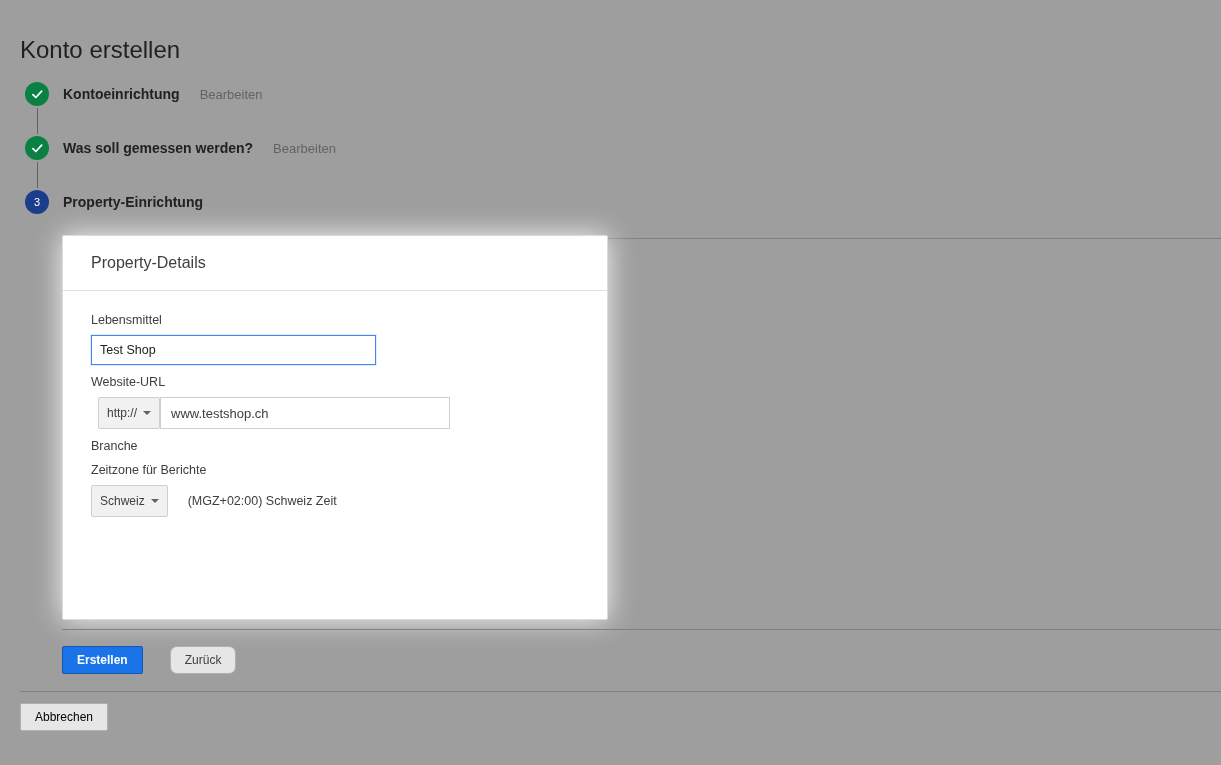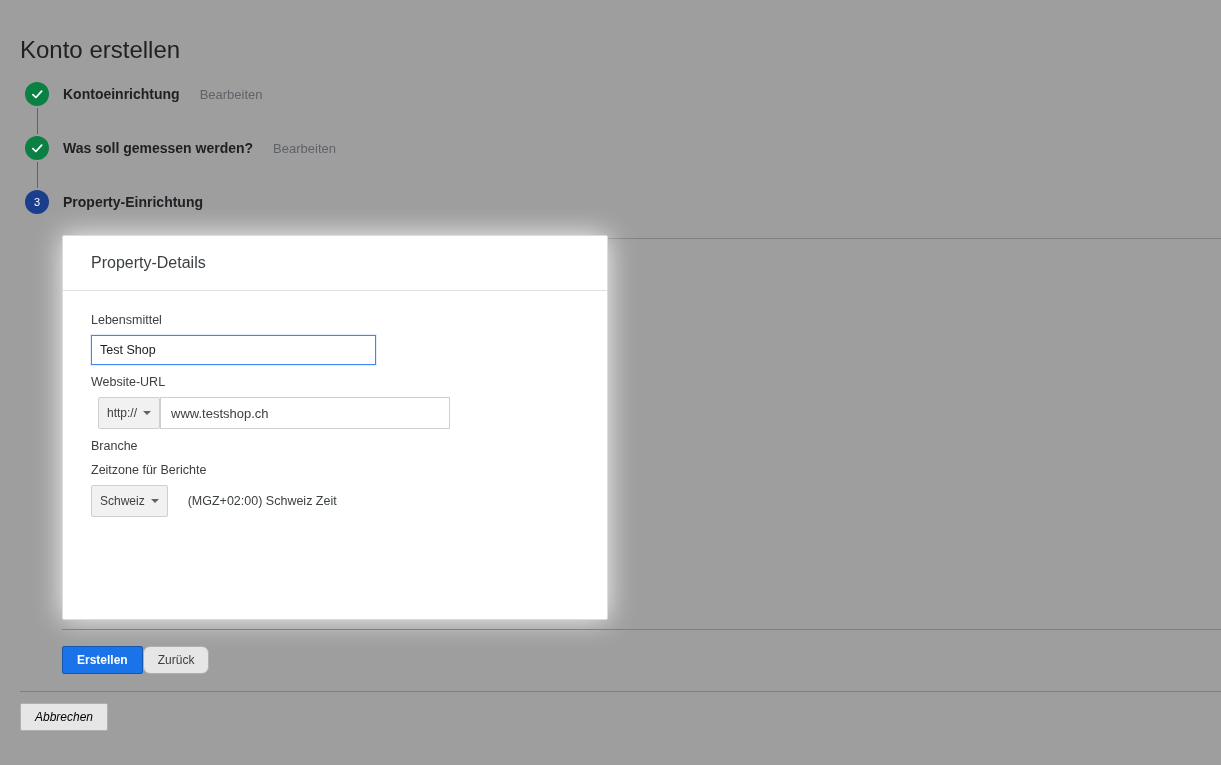--- a/index.html
+++ b/index.html
@@ -168,21 +168,21 @@
   }
   .hr-top { top: 238px; }
   .hr-under-card { top: 629px; }
   .hr-footer { top: 691px; left: 20px; }
 
   .buttons {
     position: absolute;
     left: 62px;
     top: 646px;
     display: flex;
-    gap: 0;
+    gap: 27px;
   }
   .btn {
     height: 28px;
     padding: 0 14px;
     font-size: 12px;
     border-radius: 2px;
     cursor: pointer;
     display: inline-flex;
     align-items: center;
     justify-content: center;
@@ -198,21 +198,20 @@
     background: #e6e6e6;
     color: #3c4043;
     font-weight: 400;
     border-radius: 7px;
   }
   .btn-cancel {
     position: absolute;
     left: 20px;
     top: 703px;
     background: #e6e6e6;
-    font-style: italic;
   }
 </style>
 </head>
 <body>
 
 <div class="overlay">
 
   <div class="page-title">Konto erstellen</div>
 
   <div class="steps">

